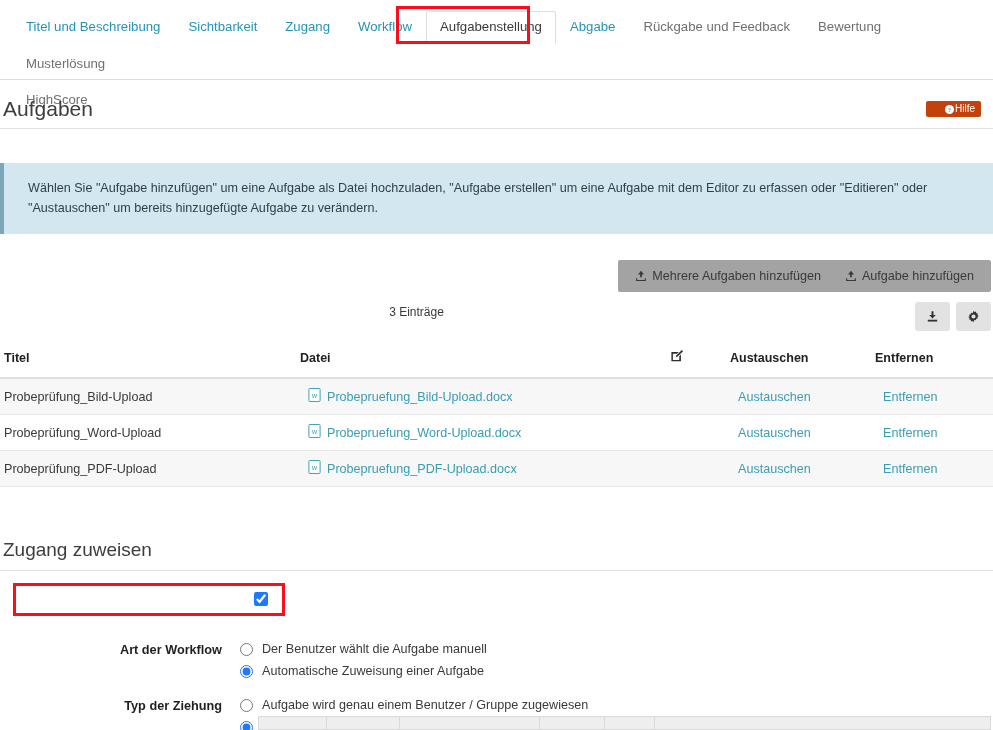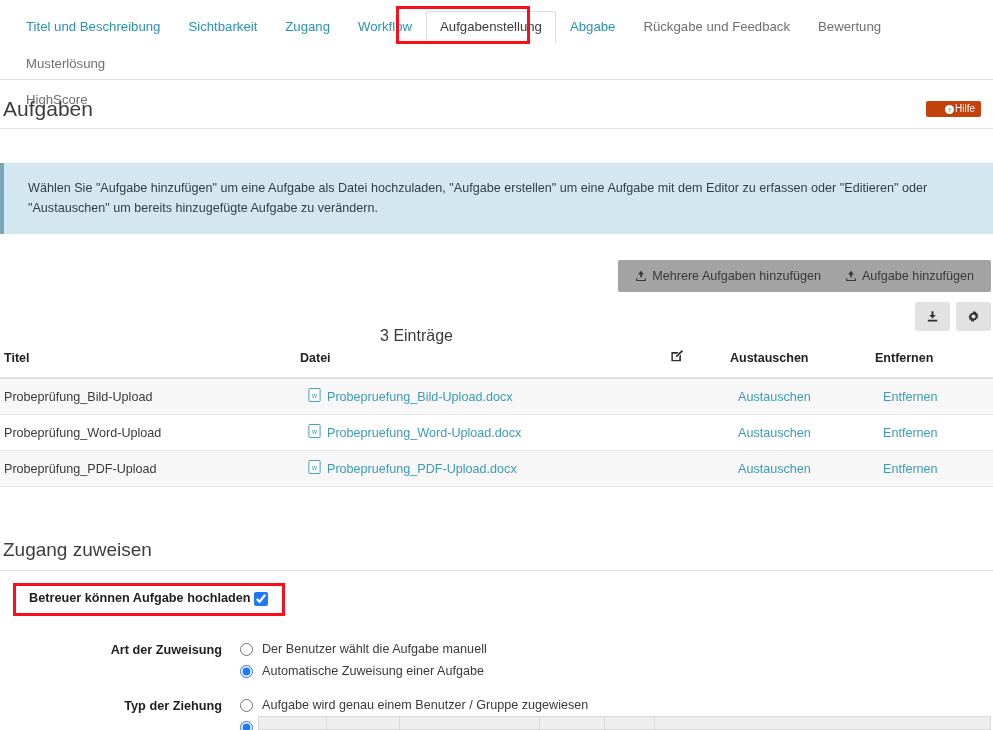--- a/index.html
+++ b/index.html
@@ -141,23 +141,23 @@
 
   
   .countrow {
     position: relative;
     height: 42px;
     margin-top: 10px;
   }
   .count-label {
     position: absolute;
     left: 0; right: 0;
-    top: 25px;
+    top: 3px;
     text-align: center;
-    font-size: 16px;
+    font-size: 12px;
     color: #3a3a3a;
     padding-right: 160px;
   }
   .icon-btns {
     position: absolute;
     right: 2px;
     top: 0;
     display: flex;
     gap: 6px;
   }
@@ -462,26 +462,25 @@
         <a class="tlink">Entfernen</a>
       </td>
     </tr>
   </tbody>
 </table>
 
 <div class="section-head">Zugang zuweisen</div>
 
 <div class="chk-row">
   <div class="chk-hl"></div>
-  <span class="chk-label">Betreuer können Aufgabe hochladen</span>
   <input class="cbx" type="checkbox" checked="" style="">
 </div>
 
 <div class="field">
-  <div class="field-label">Art der Zuweisung</div>
+  <div class="field-label">Art der Workflow</div>
   <div class="opts">
     <label class="opt">
       <input type="radio" name="art" style="">
       <span>Der Benutzer wählt die Aufgabe manuell</span>
     </label>
     <label class="opt">
       <input type="radio" name="art" checked="" style="">
       <span>Automatische Zuweisung einer Aufgabe</span>
     </label>
   </div>

